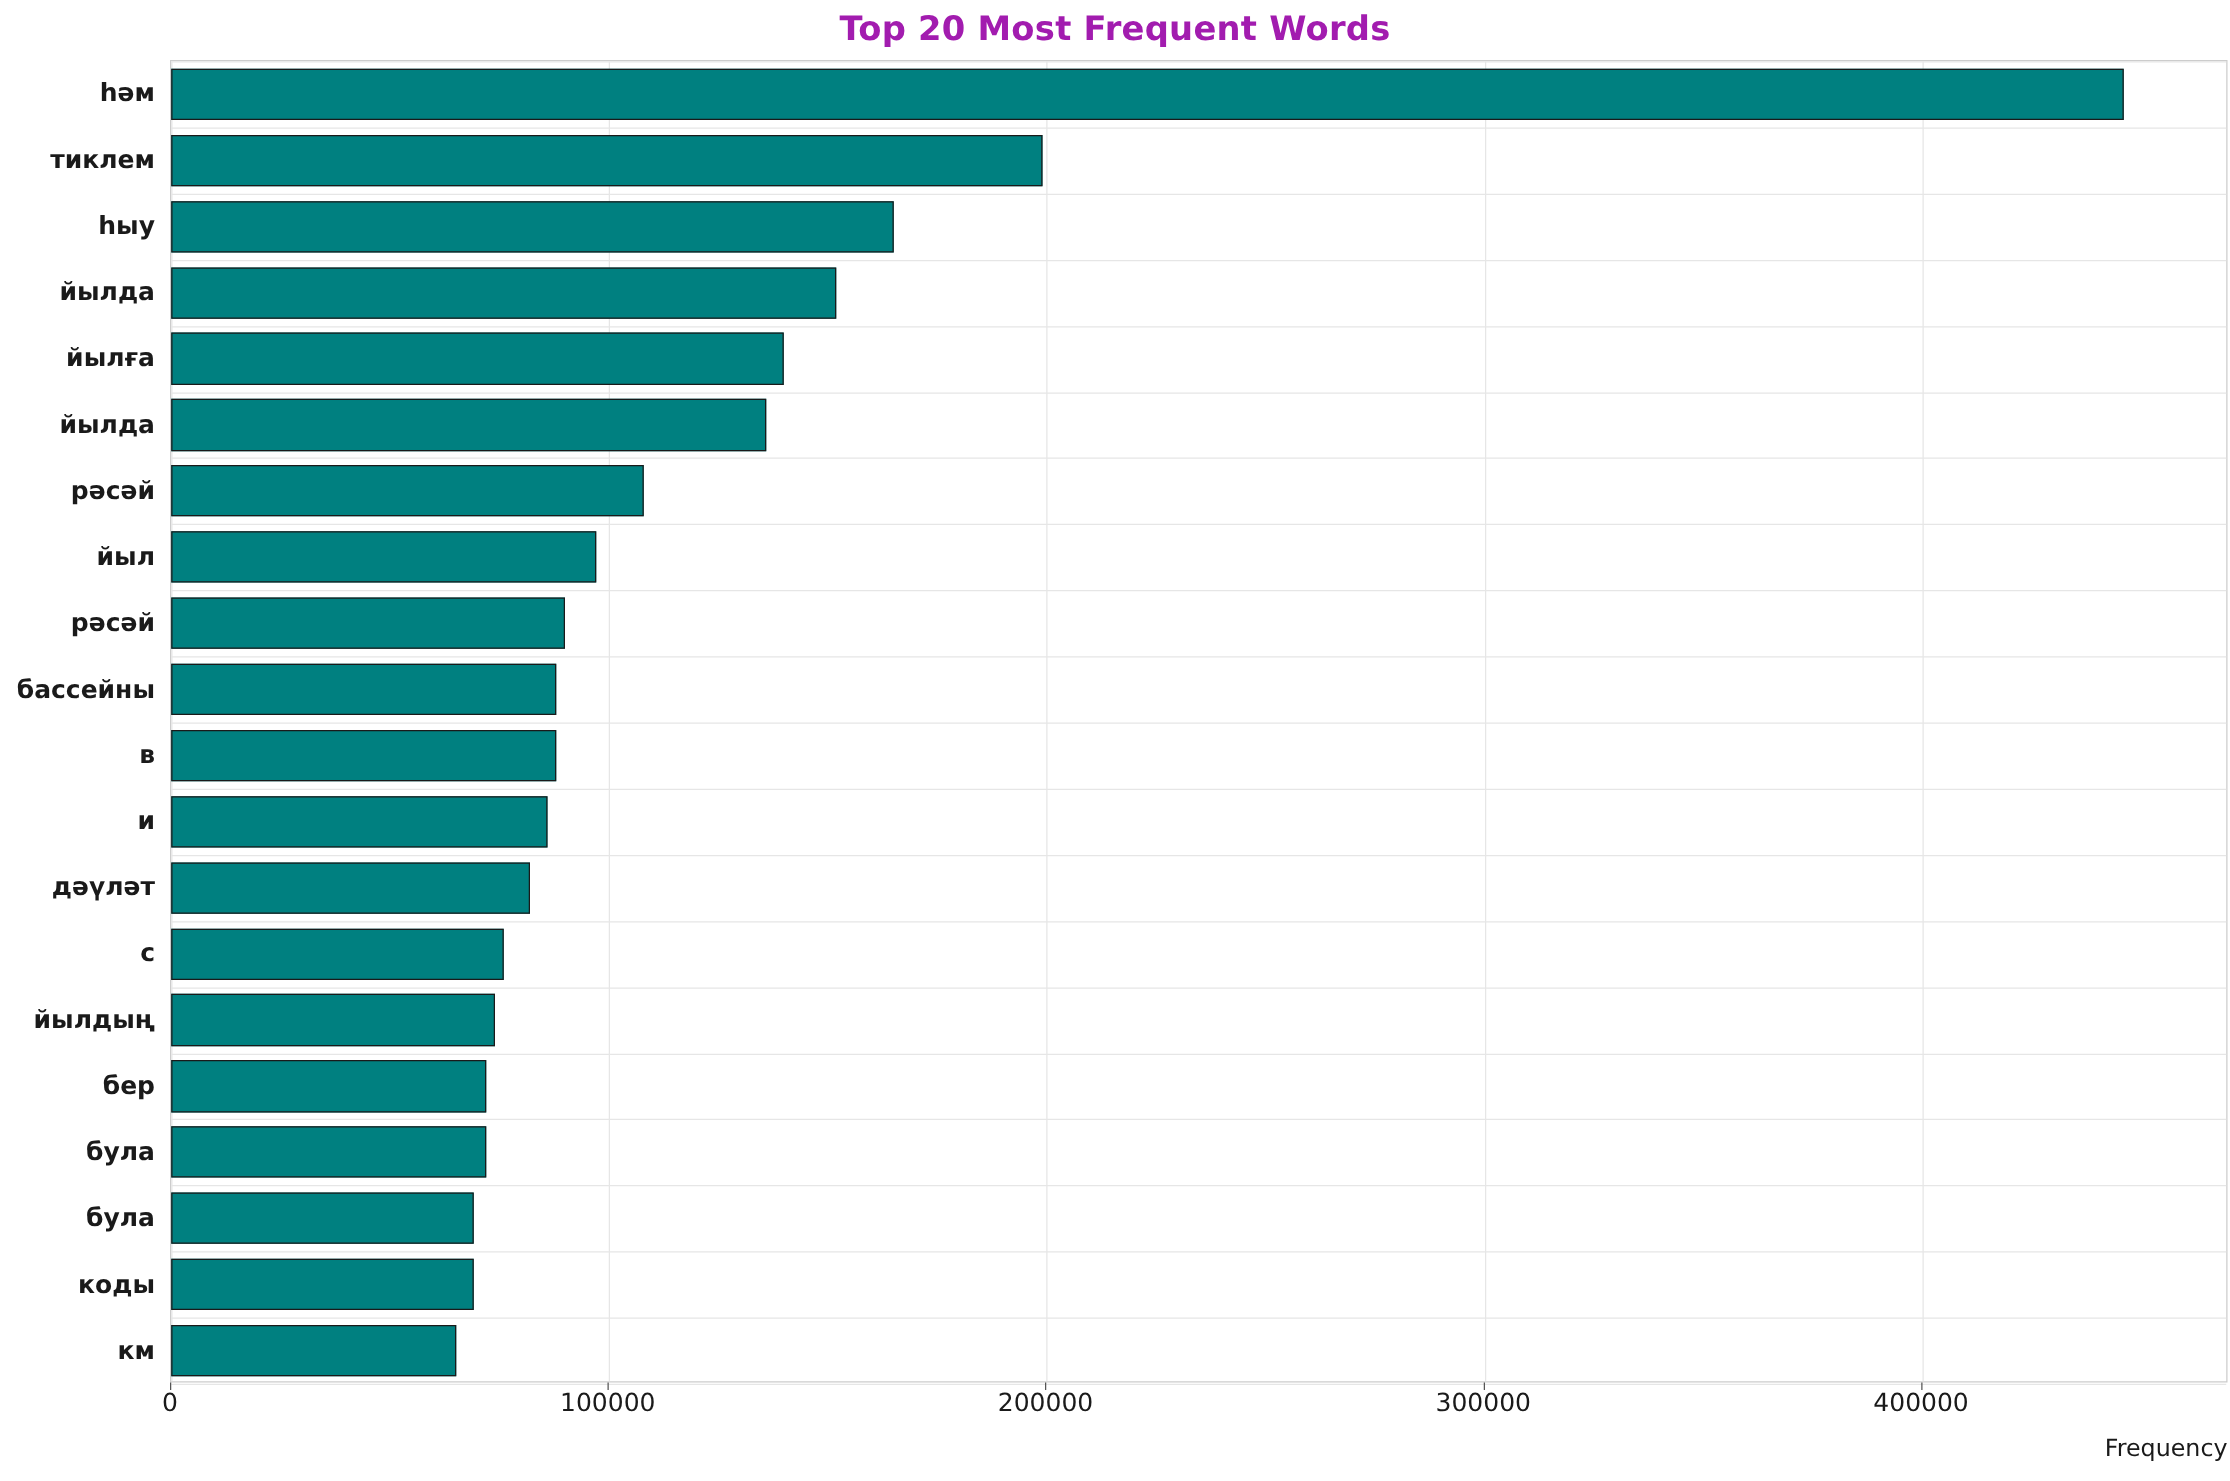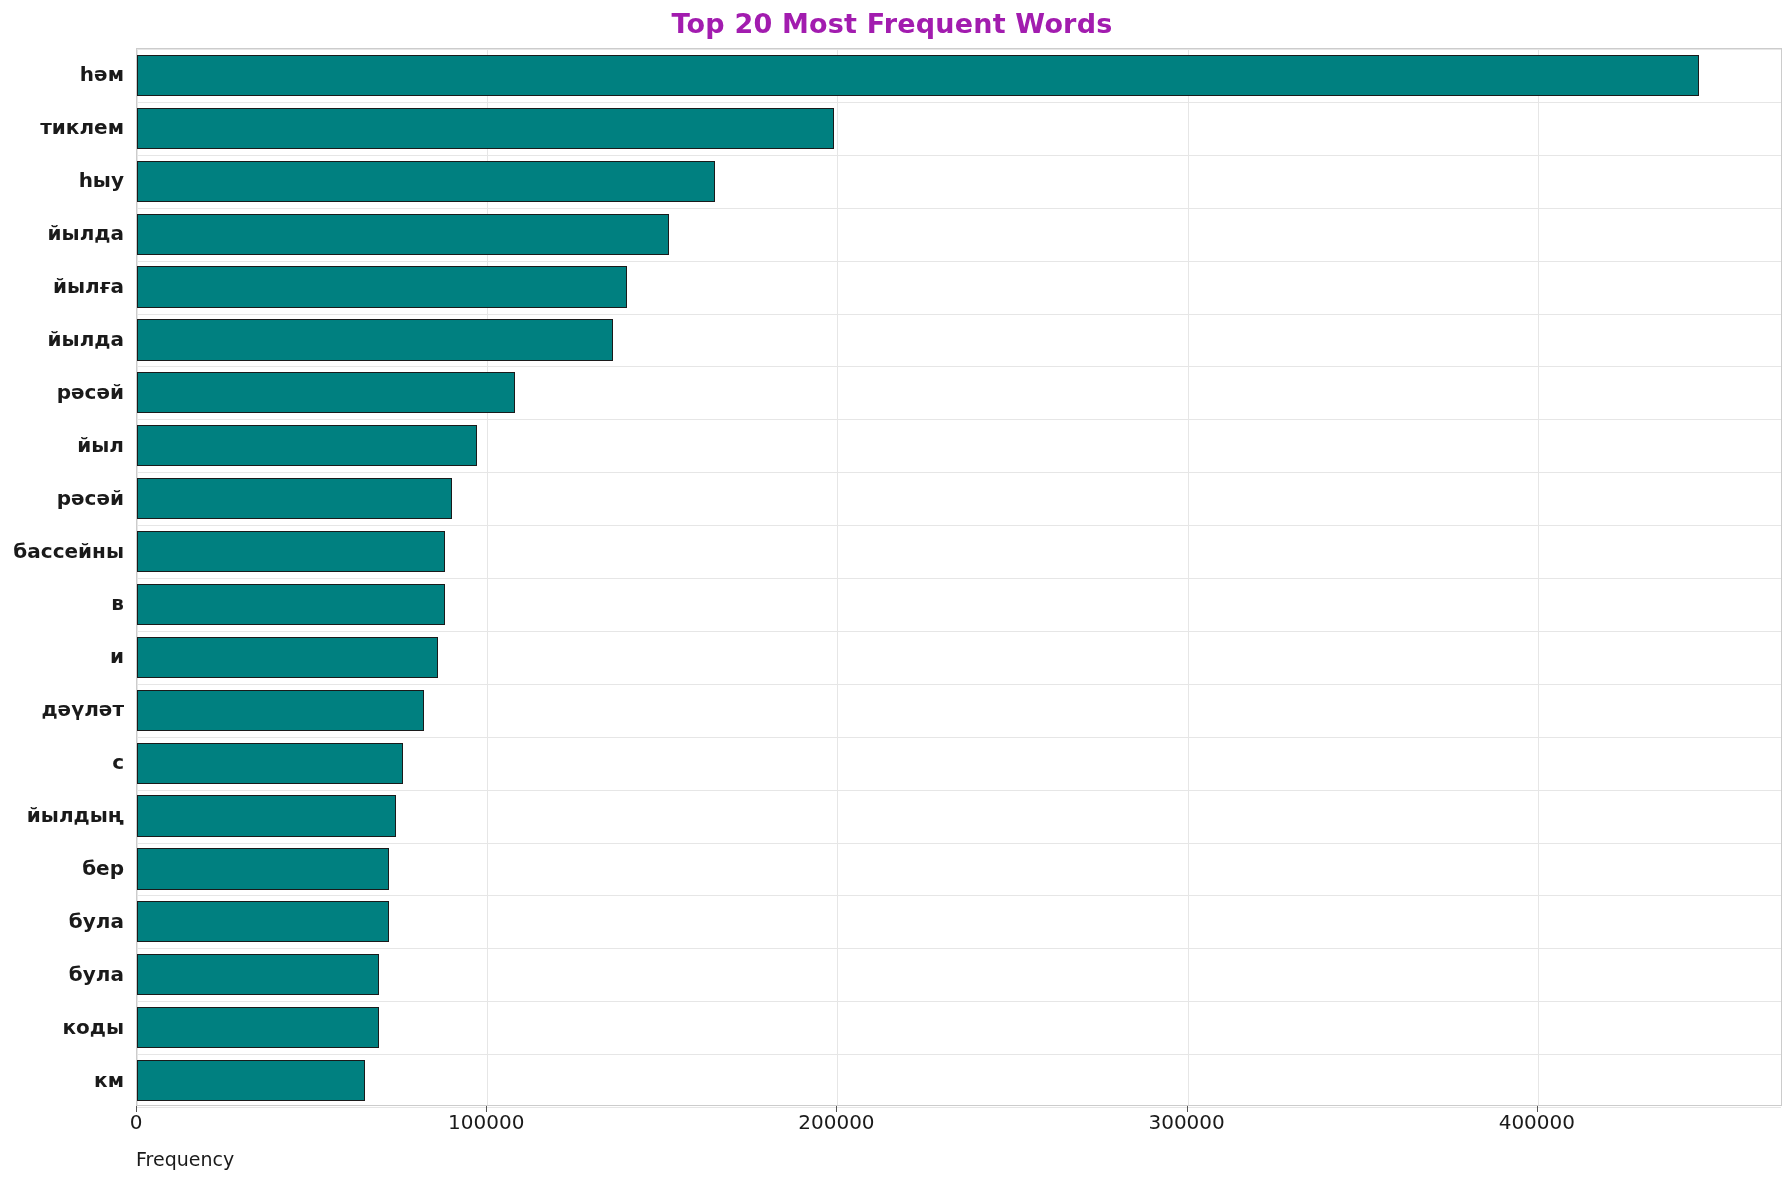--- a/index.html
+++ b/index.html
@@ -99,21 +99,21 @@
     font-size: 20px;
     color: #1a1a1a;
     transform: translateX(-50%);
     white-space: nowrap;
   }
   #xlabel {
     position: absolute;
     left: 136px;
     top: 1148px;
     width: 1646px;
-    text-align: left;
+    text-align: right;
     font-size: 19px;
     color: #1a1a1a;
   }
   .tickmark {
     position: absolute;
     top: 1106px;
     width: 1px;
     height: 6px;
     background: #555555;
   }

